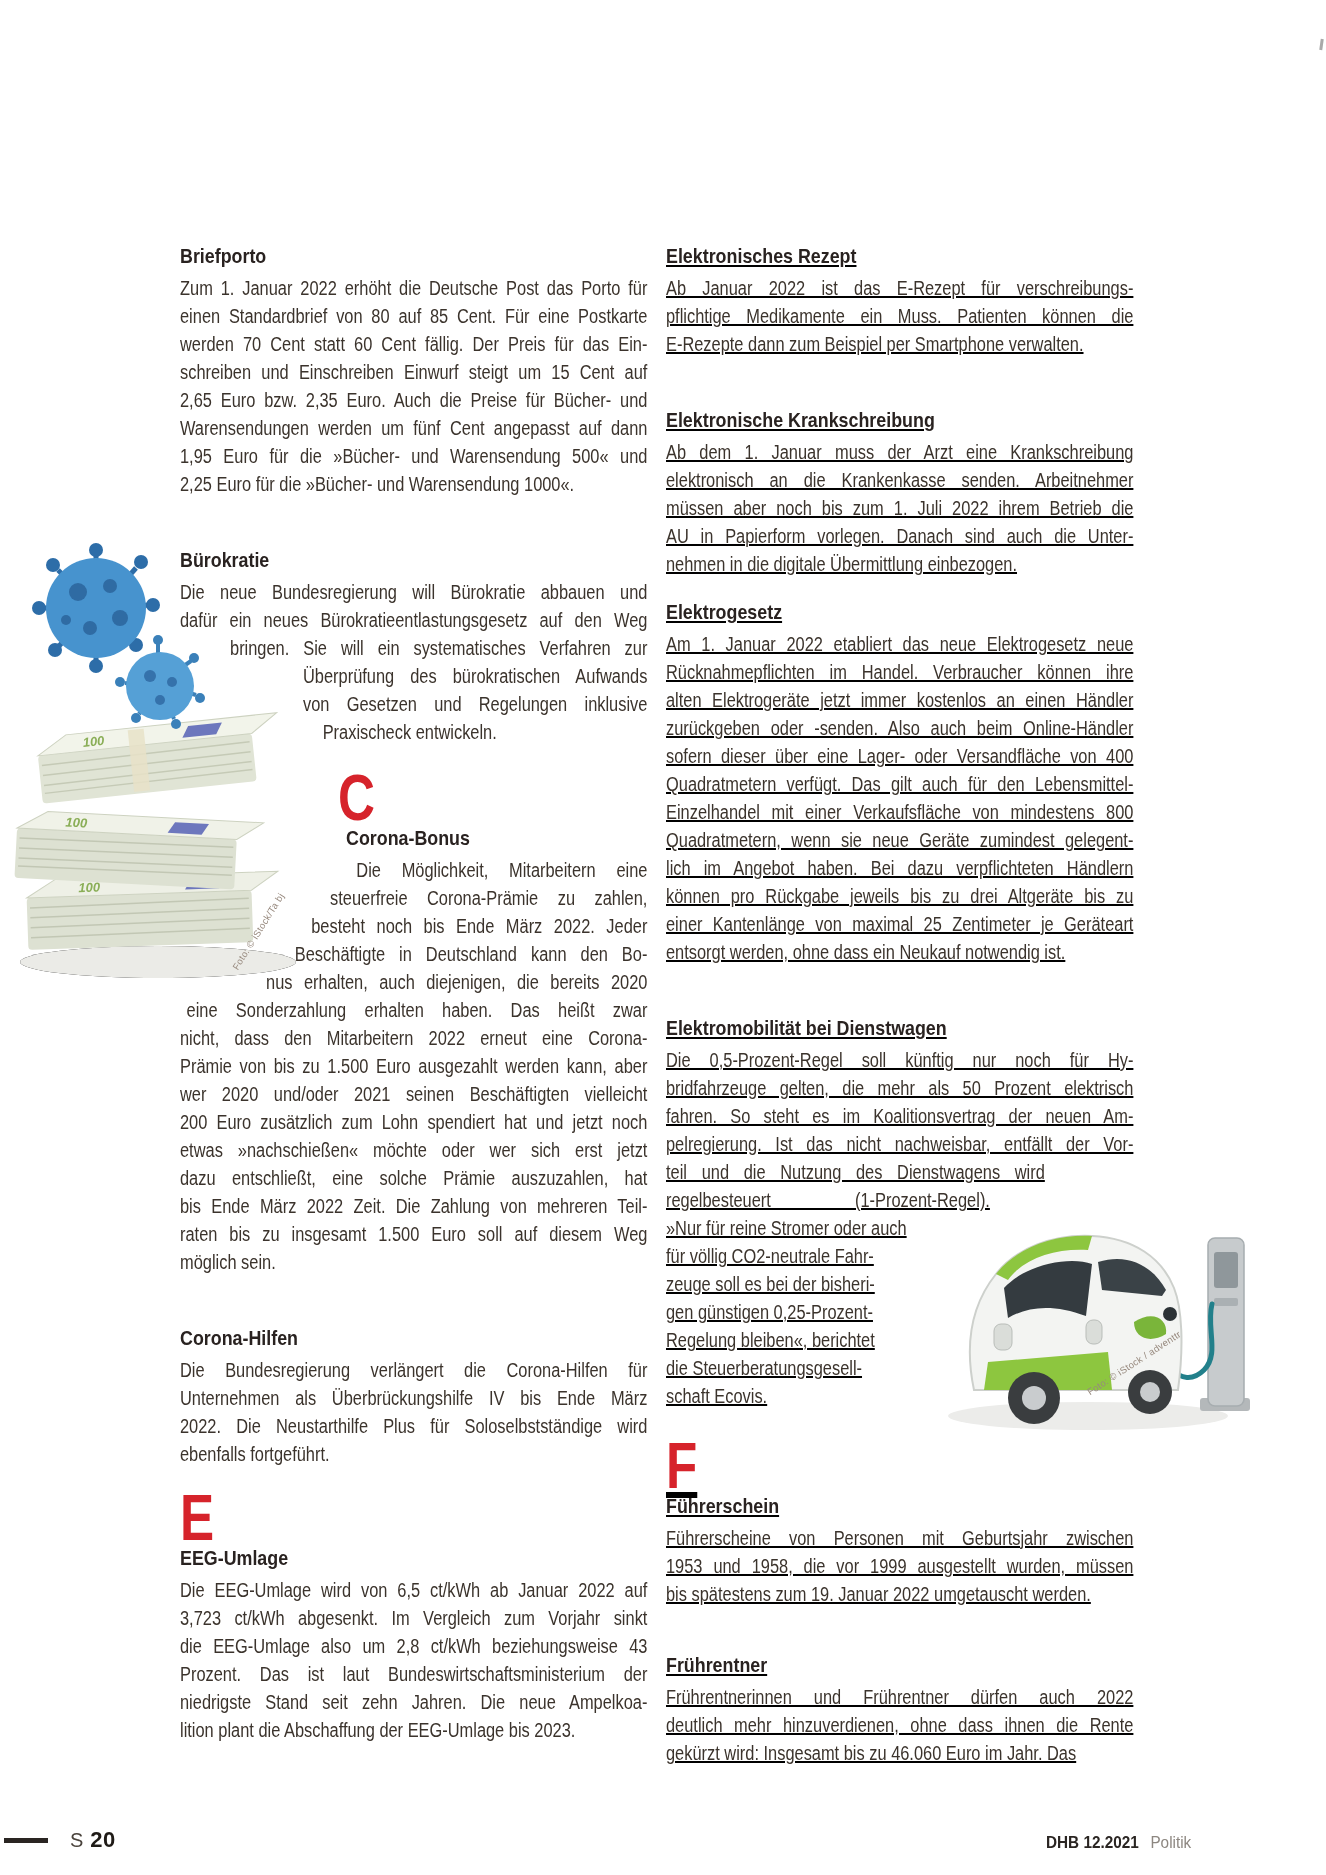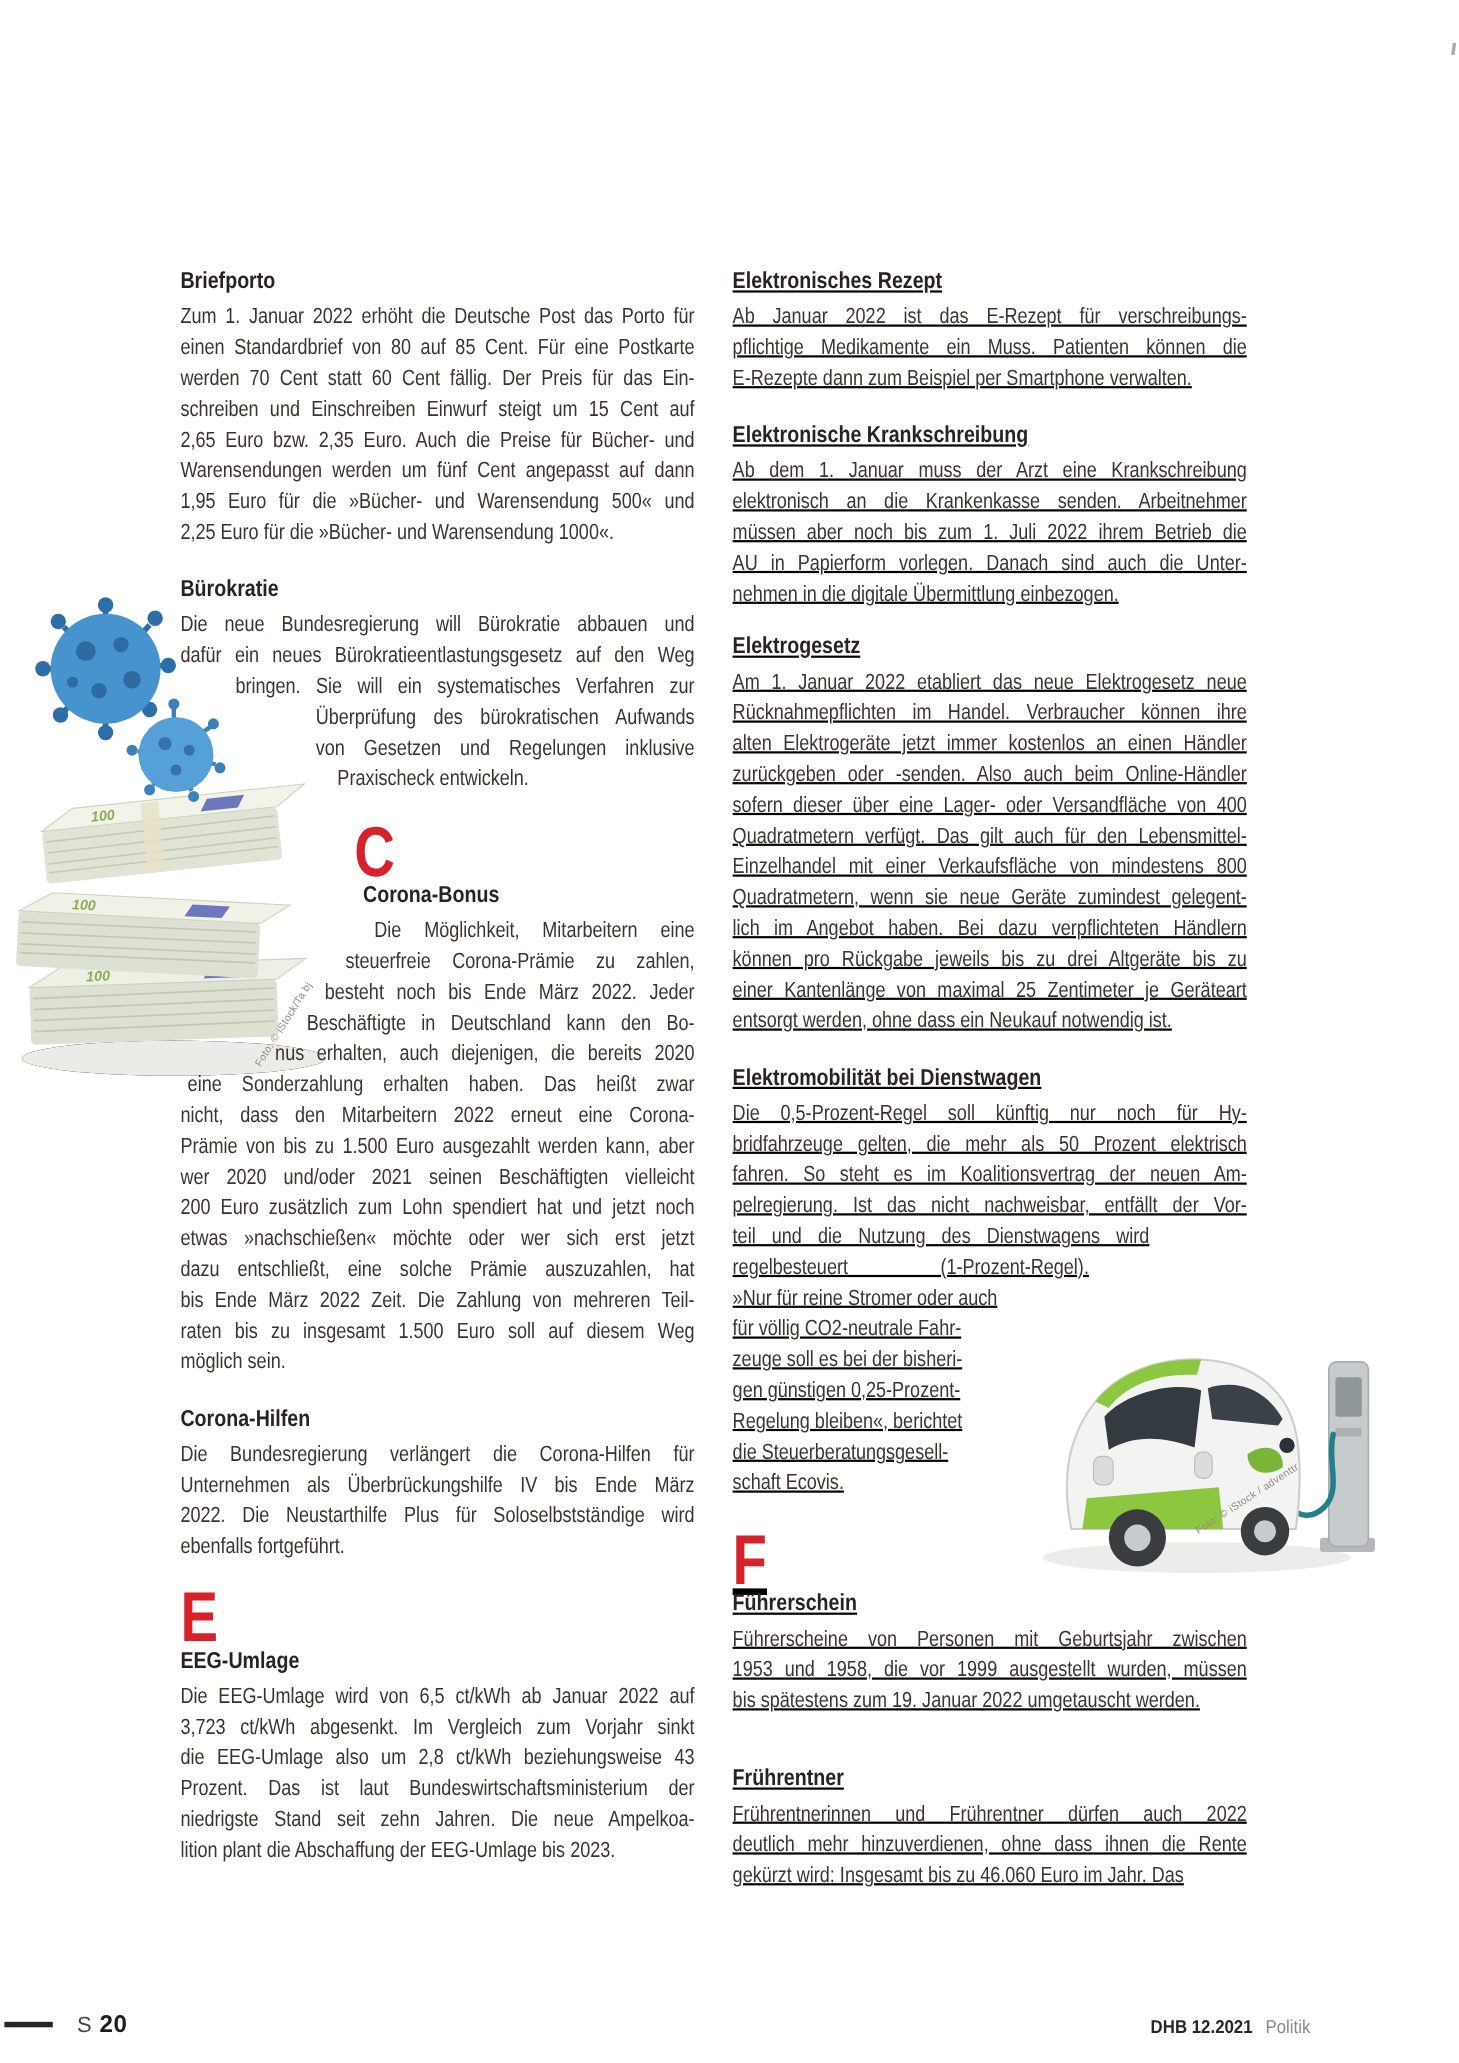--- a/index.html
+++ b/index.html
@@ -7,24 +7,24 @@
     --ink:#3b332c;
     --head:#292220;
   }
   html,body{margin:0;padding:0;}
   body{
     width:1326px;height:1875px;position:relative;background:#ffffff;
     font-family:"Liberation Sans","DejaVu Sans",sans-serif;
     overflow:hidden;
   }
   .col{position:absolute;top:244px;z-index:2;}
-  #col-left{left:164px;width:467px;}
+  #col-left{left:180px;width:467px;}
   #col-right{left:666px;width:469px;text-decoration:underline;}
 
-  .section{margin-top:26px;position:relative;}
+  .section{margin-top:50px;position:relative;}
   .section:first-child{margin-top:0;}
   #sec-corona_bonus{margin-top:26px;}
   #sec-eeg_umlage{margin-top:24px;}
   #sec-elektrogesetz{margin-top:22px;}
   #sec-fuehrerschein{margin-top:30px;}
   #sec-fruehrentner{margin-top:45px;}
 
   .dropcap{
     font-size:64px;line-height:52px;font-weight:700;color:var(--red);
     transform:scaleX(.8);transform-origin:0 0;margin-bottom:2px;

